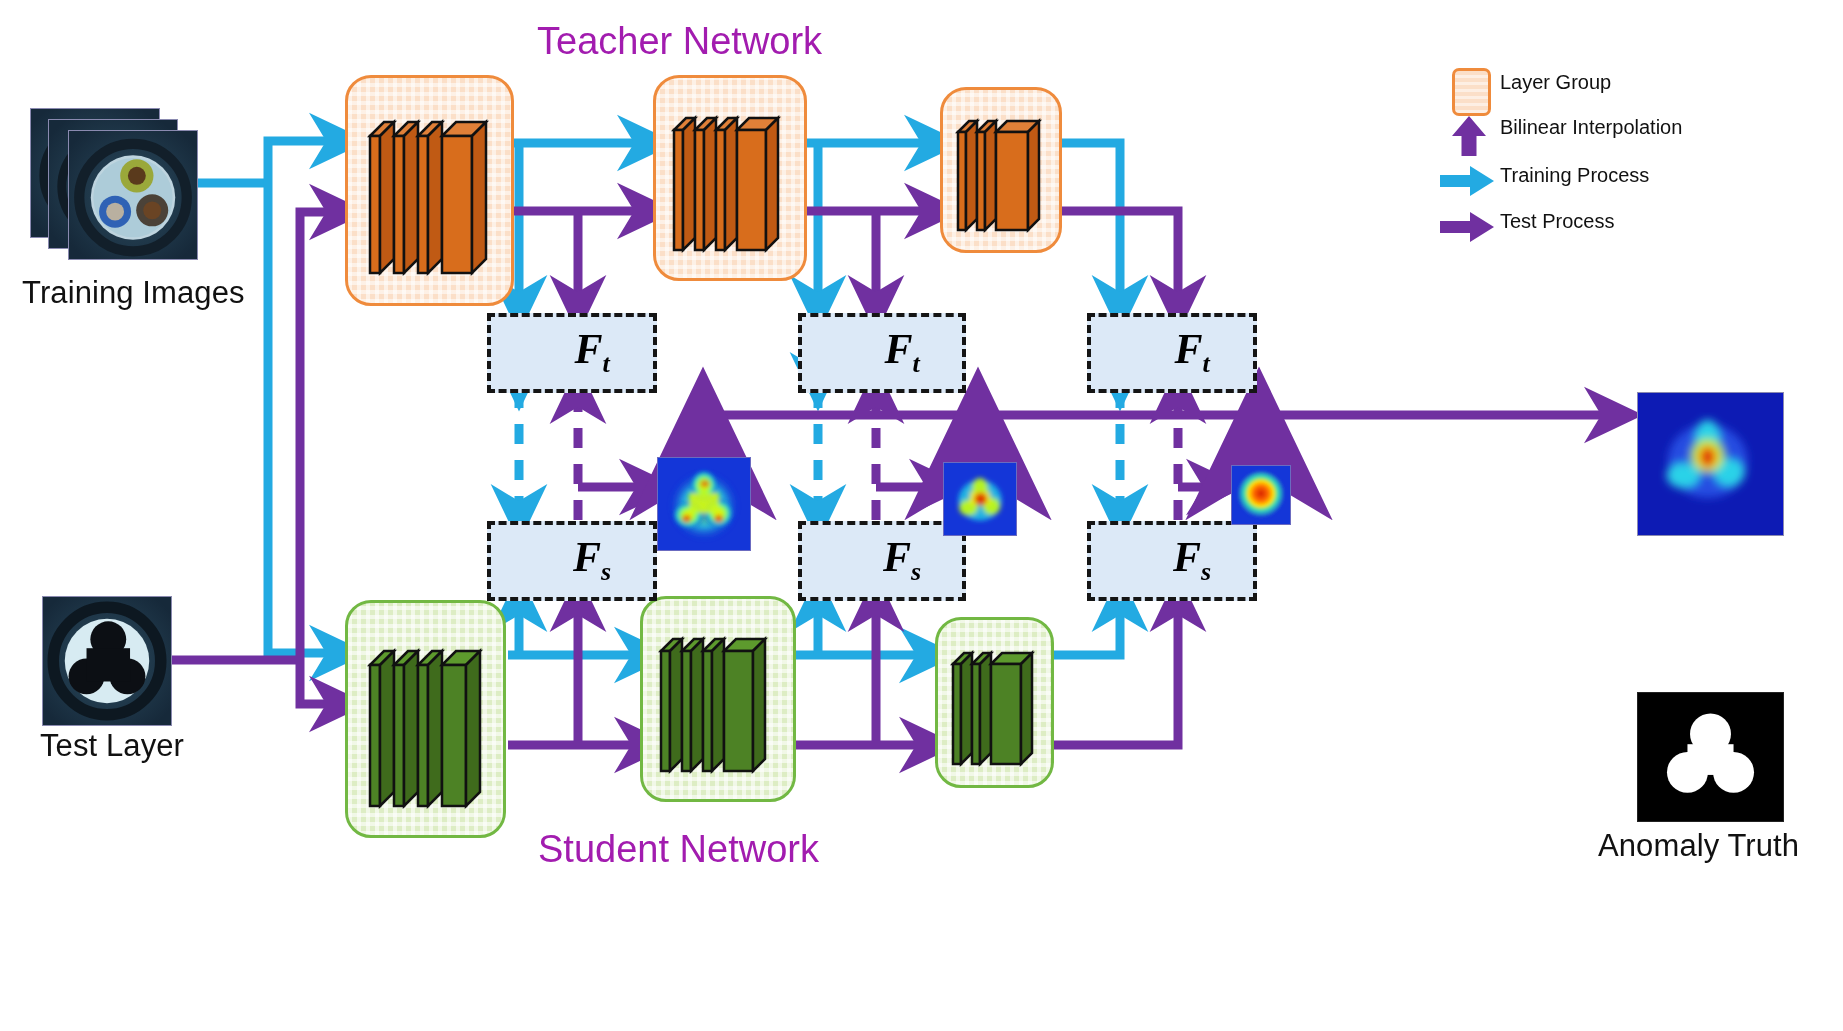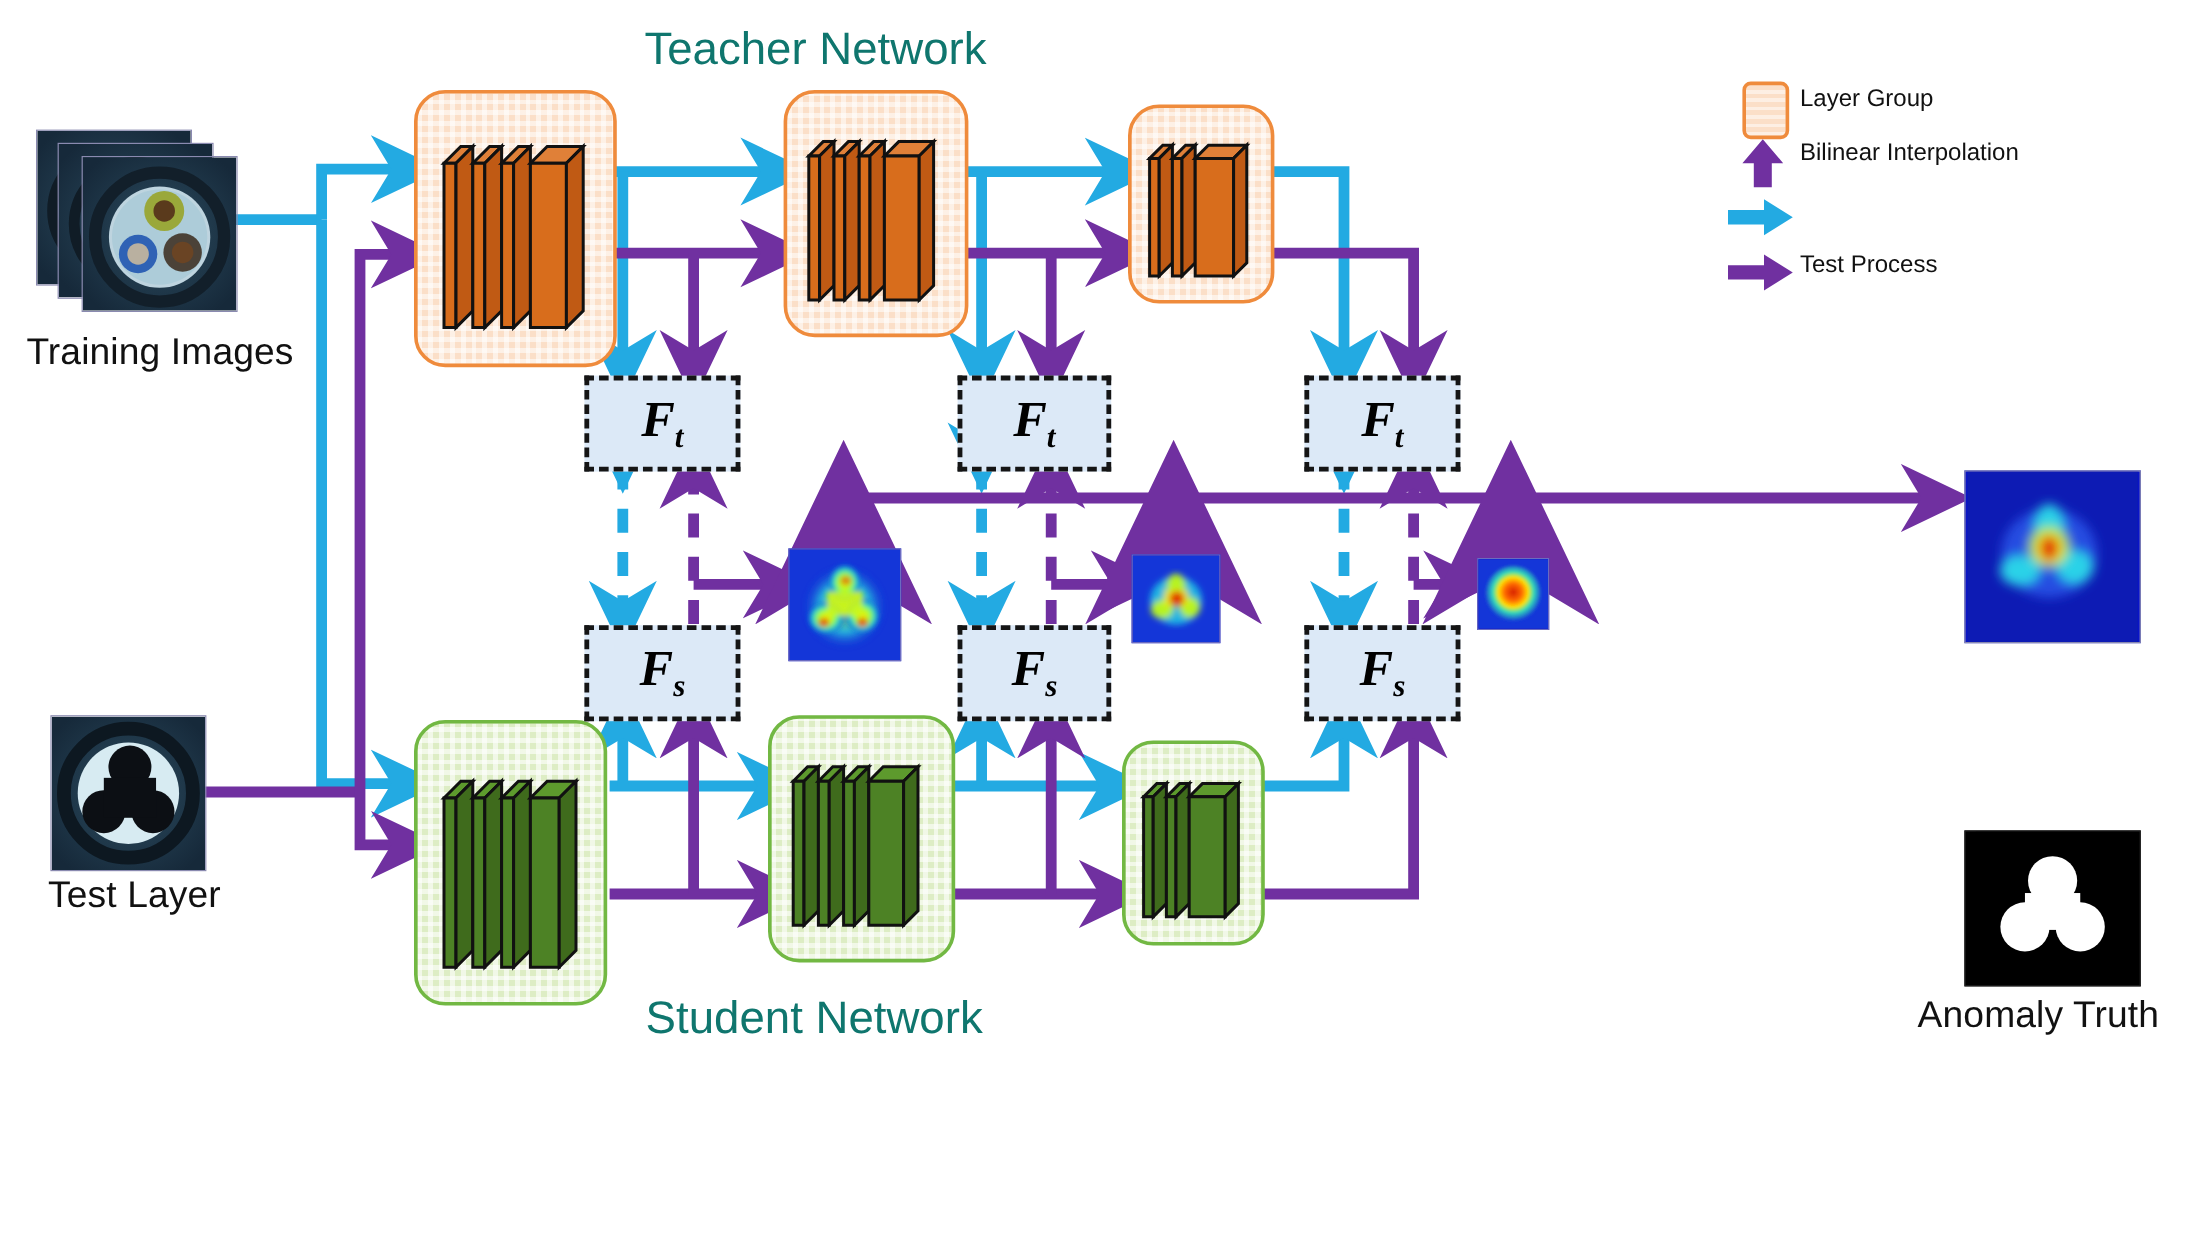--- a/index.html
+++ b/index.html
@@ -1,40 +1,40 @@
 <!DOCTYPE html>
 <html><head>
 <meta charset="utf-8">
 <style>
   html,body{margin:0;padding:0;background:#fff;}
   body{width:1843px;height:1031px;position:relative;overflow:hidden;
        font-family:"Liberation Sans","DejaVu Sans",sans-serif;color:#000;}
   #stage{position:absolute;left:0;top:0;width:1843px;height:1031px;}
   svg#wires{position:absolute;left:0;top:0;width:1843px;height:1031px;}
   .lbl{position:absolute;white-space:nowrap;font-size:31px;color:#111;letter-spacing:.1px;}
-  .title{position:absolute;white-space:nowrap;font-size:38px;color:#0f766e;}
+  .title{position:absolute;white-space:nowrap;font-size:38px;color:#a21caf;}
   .legend-txt{position:absolute;white-space:nowrap;font-size:20px;color:#111;}
 
   
   .group{position:absolute;border-radius:26px;}
   .group.teacher{background:
       repeating-linear-gradient(0deg,rgba(255,255,255,.55) 0 4px,rgba(0,0,0,0) 4px 9px),
       repeating-linear-gradient(90deg,rgba(255,255,255,.55) 0 4px,rgba(0,0,0,0) 4px 9px),
       #fbdfc8;
       border:3px solid #ef8b3c;}
   .group.student{background:
       repeating-linear-gradient(0deg,rgba(255,255,255,.6) 0 4px,rgba(0,0,0,0) 4px 9px),
       repeating-linear-gradient(90deg,rgba(255,255,255,.6) 0 4px,rgba(0,0,0,0) 4px 9px),
       #ddedc4;
       border:3px solid #72b843;}
   .slabs{position:absolute;left:0;top:0;width:100%;height:100%;}
 
   
   .fbox{position:absolute;background:#dce9f7;border:4px dashed #151515;
-        display:flex;align-items:center;justify-content:center;}
+        display:flex;align-items:center;justify-content:center;padding-left:40px;}
   .fbox .ftxt{font-family:"Liberation Serif","DejaVu Serif",serif;
         font-style:italic;font-size:42px;font-weight:600;line-height:1;}
   .fbox .ftxt sub{font-size:26px;font-style:italic;}
 
   
   .tile{position:absolute;overflow:hidden;border:1px solid #8a8ab0;}
   .stackwrap{position:absolute;}
   .cable{position:absolute;left:0;top:0;width:100%;height:100%;}
   .hm{position:absolute;overflow:hidden;border:1px solid #6b6bc0;background:#0a14c8;}
   .gt{position:absolute;background:#000;border:1px solid #222;}
@@ -451,19 +451,20 @@
   <div class="legend-txt" style="left:1500px;top:71px;">Layer Group</div>
 
   <svg style="position:absolute;left:1448px;top:114px;width:42px;height:44px;" viewBox="0 0 42 44">
     <path d="M21,2 L38,22 L28.5,22 L28.5,42 L13.5,42 L13.5,22 L4,22 Z" fill="#7030a0"></path>
   </svg>
   <div class="legend-txt" style="left:1500px;top:116px;">Bilinear Interpolation</div>
 
   <svg style="position:absolute;left:1440px;top:163px;width:56px;height:36px;" viewBox="0 0 56 36">
     <path d="M0,12 L30,12 L30,3 L54,18 L30,33 L30,24 L0,24 Z" fill="#23aae2"></path>
   </svg>
+  <div class="legend-txt" style="left:1500px;top:164px;">Training Process</div>
 
   <svg style="position:absolute;left:1440px;top:209px;width:56px;height:36px;" viewBox="0 0 56 36">
     <path d="M0,12 L30,12 L30,3 L54,18 L30,33 L30,24 L0,24 Z" fill="#7030a0"></path>
   </svg>
   <div class="legend-txt" style="left:1500px;top:210px;">Test Process</div>
 
 </div>
 
 </body></html>

